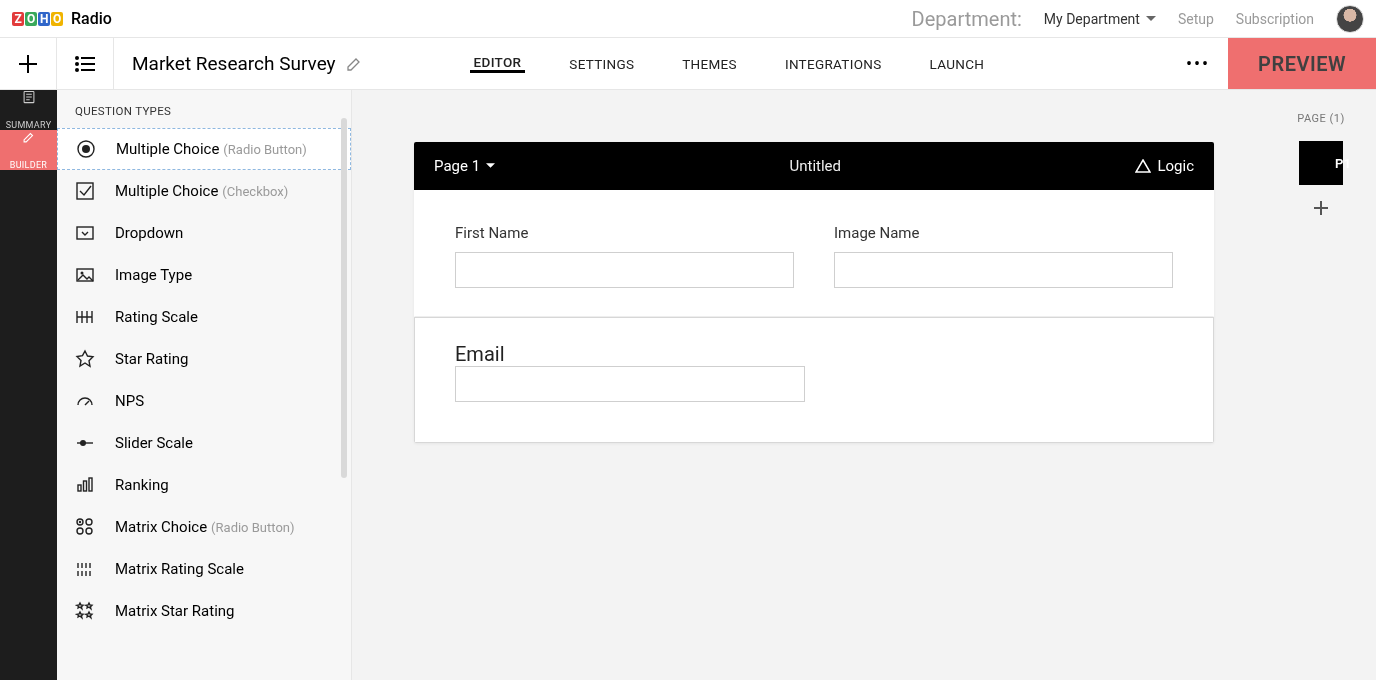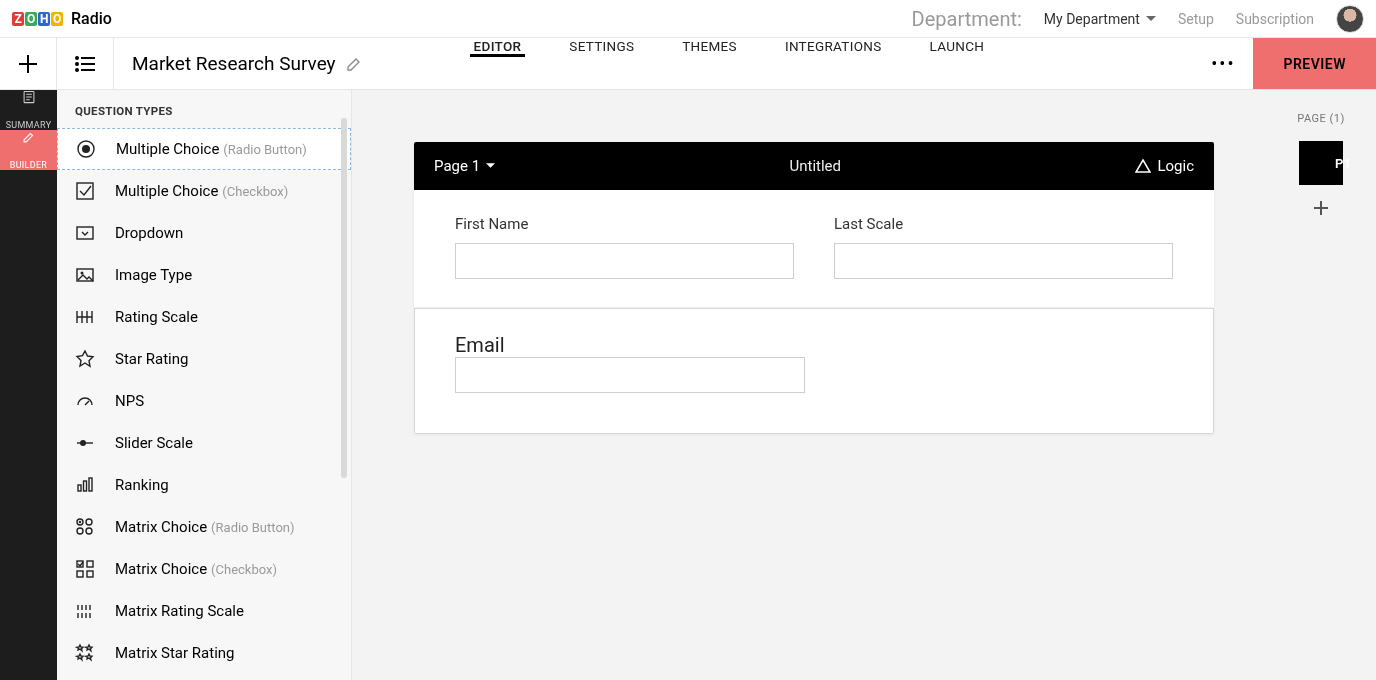--- a/index.html
+++ b/index.html
@@ -15,57 +15,57 @@
   .top-label { color:#9a9a9a; font-size:20px; }
   .dept-picker { display:flex; align-items:center; gap:6px; font-size:14px; color:#333; cursor:pointer; }
   .top-link { color:#9a9a9a; font-size:14px; cursor:pointer; }
   .avatar { width:28px; height:28px; border-radius:50%; background: radial-gradient(circle at 50% 35%, #d9b8a6 0 30%, #444 31% 100%); cursor:pointer; border:1px solid #ddd; }
 
   
   .toolbar { display:flex; align-items:stretch; height:52px; border-bottom:1px solid #e6e6e6; }
   .square-btn { width:57px; display:flex; align-items:center; justify-content:center; border-right:1px solid #e6e6e6; cursor:pointer; }
   .survey-title { display:flex; align-items:center; gap:10px; padding:0 18px; font-size:19px; font-weight:400; }
   .pencil-icon { width:16px; height:16px; opacity:.7; cursor:pointer; }
-  .tabs { display:flex; align-items:flex-start; margin-left:90px; gap:40px; }
+  .tabs { display:flex; align-items:center; margin-left:90px; gap:40px; }
   .tab { display:flex; align-items:center; font-size:13.5px; letter-spacing:.3px; color:#222; cursor:pointer; padding:0 4px; }
   .tab.active { border-bottom:3px solid #000; font-weight:500; }
   .toolbar-spacer { flex:1; }
   .more-btn { width:60px; display:flex; align-items:center; justify-content:center; cursor:pointer; font-size:18px; letter-spacing:2px; }
-  .preview-btn { background:#ef6f6f; color:#000000; display:flex; align-items:center; justify-content:center; padding:0 30px; font-size:14px; font-weight:600; letter-spacing:.5px; cursor:pointer; }
+  .preview-btn { background:#ef6f6f; color:#404040; display:flex; align-items:center; justify-content:center; padding:0 30px; font-size:20px; font-weight:600; letter-spacing:.5px; cursor:pointer; }
 
   
   .body { display:flex; height: calc(680px - 38px - 52px); }
 
   
   .rail { width:57px; background:#1d1d1d; display:flex; flex-direction:column; color:#ccc; }
   .rail-item { height:40px; display:flex; flex-direction:column; align-items:center; justify-content:center; gap:16px; font-size:9px; letter-spacing:.3px; cursor:pointer; }
   .rail-item.active { background:#ef6f6f; color:#fff; }
   .rail-icon { width:20px; height:20px; }
 
   
   .qtypes { width:295px; background:#f7f7f7; border-right:1px solid #e6e6e6; position:relative; overflow:hidden; display:flex; flex-direction:column; }
-  .qtypes-caption { font-size:11.5px; font-weight:700; letter-spacing:.3px; color:#333; padding:14px 18px 10px; }
+  .qtypes-caption { font-size:11.5px; font-weight:400; letter-spacing:.3px; color:#333; padding:14px 18px 10px; }
   .qtypes-list { overflow-y:auto; flex:1; }
   .qtype { display:flex; align-items:center; gap:20px; height:42px; padding:0 18px; font-size:15px; cursor:grab; }
   .qtype.active { background:#fff; border:1px dashed #8fb8e0; }
   .qtype .sub { color:#9a9a9a; font-size:13px; margin-left:4px; }
   .qicon { width:20px; height:20px; flex:0 0 20px; display:flex; align-items:center; justify-content:center; }
   .qtypes-scrollbar { position:absolute; right:4px; top:28px; width:6px; height:360px; background:#d9d9d9; border-radius:3px; }
 
   
   .canvas-wrap { flex:1; background:#f3f3f3; display:flex; }
   .canvas { flex:1; padding:52px 30px 0 62px; }
   .survey-page { width:800px; background:#fff; border-radius:2px; box-shadow:0 1px 3px rgba(0,0,0,0.06); overflow:hidden; }
   .page-bar { background:#000; color:#fff; height:48px; display:flex; align-items:center; padding:0 20px; font-size:15px; }
   .page-bar .page-title { display:flex; align-items:center; gap:6px; cursor:pointer; }
   .page-bar .untitled { flex:1; text-align:center; color:#eee; }
   .page-bar .logic { display:flex; align-items:center; gap:6px; cursor:pointer; }
   .question-block { border:1px solid transparent; padding:24px 40px 28px; border-bottom:1px solid #eee; }
   .question-block.selected { border:1px solid #d7d7d7; }
-  .q-row { display:flex; gap:40px; }
+  .q-row { display:flex; gap:40px;margin-top:9px; }
   .q-col { flex:1; display:flex; flex-direction:column; gap:10px; }
   .field-label { font-size:15px; color:#333; }
   .field-input { height:36px; border:1px solid #cfcfcf; background:#fff; }
   .q-title { font-size:20px; color:#222; }
   .narrow-input { width:350px; }
 
   
   .pagenav { width:110px; display:flex; flex-direction:column; align-items:center; padding-top:22px; gap:16px; }
   .pagenav-caption { font-size:11px; letter-spacing:.5px; color:#777; }
   .page-chip { width:44px; height:44px; background:#000; color:#fff; display:flex; align-items:center; justify-content:center; font-size:13px; font-weight:600; cursor:pointer;padding-left:44px; }
@@ -242,32 +242,20 @@
           <span class="qicon">
             <svg viewBox="0 0 20 20">
               <circle cx="5" cy="5" r="3" stroke="#222" stroke-width="1.4" fill="none"></circle>
               <circle cx="5" cy="5" r="1.2" fill="#222"></circle>
               <circle cx="14" cy="5" r="3" stroke="#222" stroke-width="1.4" fill="none"></circle>
               <circle cx="5" cy="14" r="3" stroke="#222" stroke-width="1.4" fill="none"></circle>
               <circle cx="14" cy="14" r="3" stroke="#222" stroke-width="1.4" fill="none"></circle>
             </svg>
           </span>
           <span>Matrix Choice<span class="sub">(Radio Button)</span></span>
-        </div>
-        <div class="qtype">
-          <span class="qicon">
-            <svg viewBox="0 0 20 20">
-              <rect x="2" y="2" width="6" height="6" stroke="#222" stroke-width="1.4" fill="none"></rect>
-              <path d="M3 5l2 2 3-4" stroke="#222" stroke-width="1.4" fill="none"></path>
-              <rect x="12" y="2" width="6" height="6" stroke="#222" stroke-width="1.4" fill="none"></rect>
-              <rect x="2" y="12" width="6" height="6" stroke="#222" stroke-width="1.4" fill="none"></rect>
-              <rect x="12" y="12" width="6" height="6" stroke="#222" stroke-width="1.4" fill="none"></rect>
-            </svg>
-          </span>
-          <span>Matrix Choice<span class="sub">(Checkbox)</span></span>
         </div>
         <div class="qtype">
           <span class="qicon">
             <svg viewBox="0 0 20 20">
               <path d="M3 4v5M7 4v5M11 4v5M15 4v5M3 12v5M7 12v5M11 12v5M15 12v5" stroke="#222" stroke-width="1.4" fill="none"></path>
             </svg>
           </span>
           <span>Matrix Rating Scale</span>
         </div>
         <div class="qtype">
@@ -304,21 +292,21 @@
           </div>
         </div>
 
         <div class="question-block">
           <div class="q-row">
             <div class="q-col">
               <span class="field-label">First Name</span>
               <input class="field-input" style="">
             </div>
             <div class="q-col">
-              <span class="field-label">Last Scale</span>
+              <span class="field-label">Image Name</span>
               <input class="field-input" style="">
             </div>
           </div>
         </div>
 
         <div class="question-block selected" style="padding-bottom:40px;">
           <div class="q-title">Email</div>
           <input class="field-input narrow-input" style="">
         </div>
       </div>

